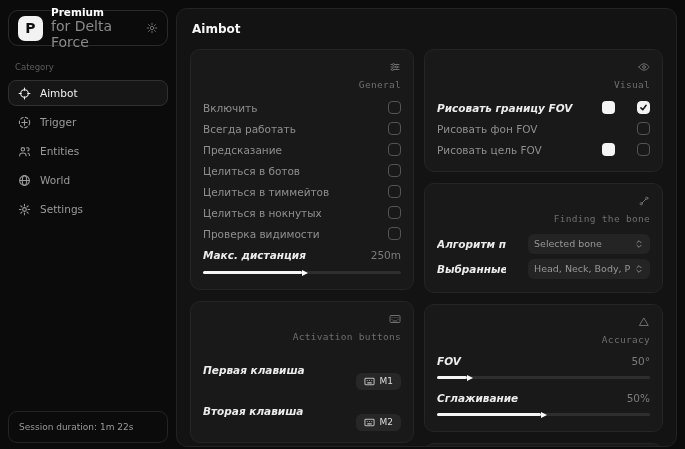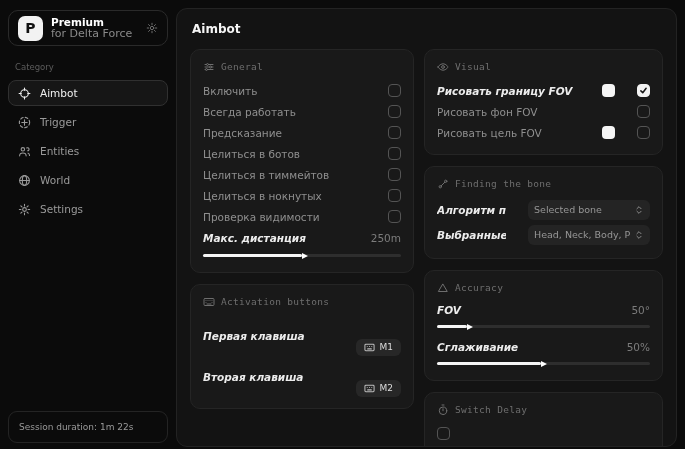--- a/index.html
+++ b/index.html
@@ -19,21 +19,21 @@
     border:1px solid #2a2a2a; border-radius:10px; height:36px;
     display:flex; align-items:center; padding:0 9px; gap:8px;
   }
   .logo {
     width:25px; height:25px; border-radius:7px; background:#f2f2f2; color:#111;
     font-weight:bold; font-size:14px; display:flex; align-items:center; justify-content:center;
     flex:0 0 auto;
   }
   .brand-txt { flex:1; line-height:1.15; }
   .brand-title { font-size:10.5px; font-weight:bold; color:#fff; }
-  .brand-sub { font-size:11px; color:#8a8a8a; }
+  .brand-sub { font-size:14px; color:#8a8a8a; }
   .brand-gear { color:#6f6f6f; }
 
   .cat-label { margin:16px 0 8px 7px; font-size:8.5px; color:#5c5c5c; }
 
   .nav-item {
     height:26px; display:flex; align-items:center; gap:9px; padding:0 9px;
     border-radius:8px; color:#9a9a9a; font-size:10.5px; margin-bottom:3px;
     border:1px solid transparent; cursor:default;
   }
   .nav-item.active { border-color:#303030; background:#161616; color:#f0f0f0; }
@@ -53,23 +53,23 @@
   }
   .main-title { font-size:12px; font-weight:bold; color:#f5f5f5; margin:2px 0 13px 2px; }
   .cols { display:flex; gap:10px; }
   .col { width:239px; display:flex; flex-direction:column; }
 
   .sec {
     background:#191919; border:1px solid #252525; border-radius:10px;
     padding:9px 12px 11px; margin-bottom:11px;
   }
   .sec-head {
-    display:flex; align-items:flex-start; gap:6px; margin:2px 0 7px;
+    display:flex; align-items:flex-end; gap:6px; margin:2px 0 7px;
     color:#6e6e6e; font-family:"DejaVu Sans Mono","Liberation Mono",monospace;
-    font-size:9.5px; letter-spacing:.3px;
+    font-size:9.5px; letter-spacing:.3px;flex-direction:column;
   }
   .sec-icon { width:12px; color:#6e6e6e; flex:0 0 auto; }
 
   .row { display:flex; align-items:center; min-height:21px; gap:22px; }
   .row.tall { min-height:25px; }
   .lbl { flex:1; font-size:10.5px; color:#8f8f8f; white-space:nowrap; overflow:hidden; }
   .lbl.bright { color:#ececec; font-weight:bold;font-style:italic; }
   .val { font-size:10.5px; color:#7c7c7c; }
 
   .cb {

